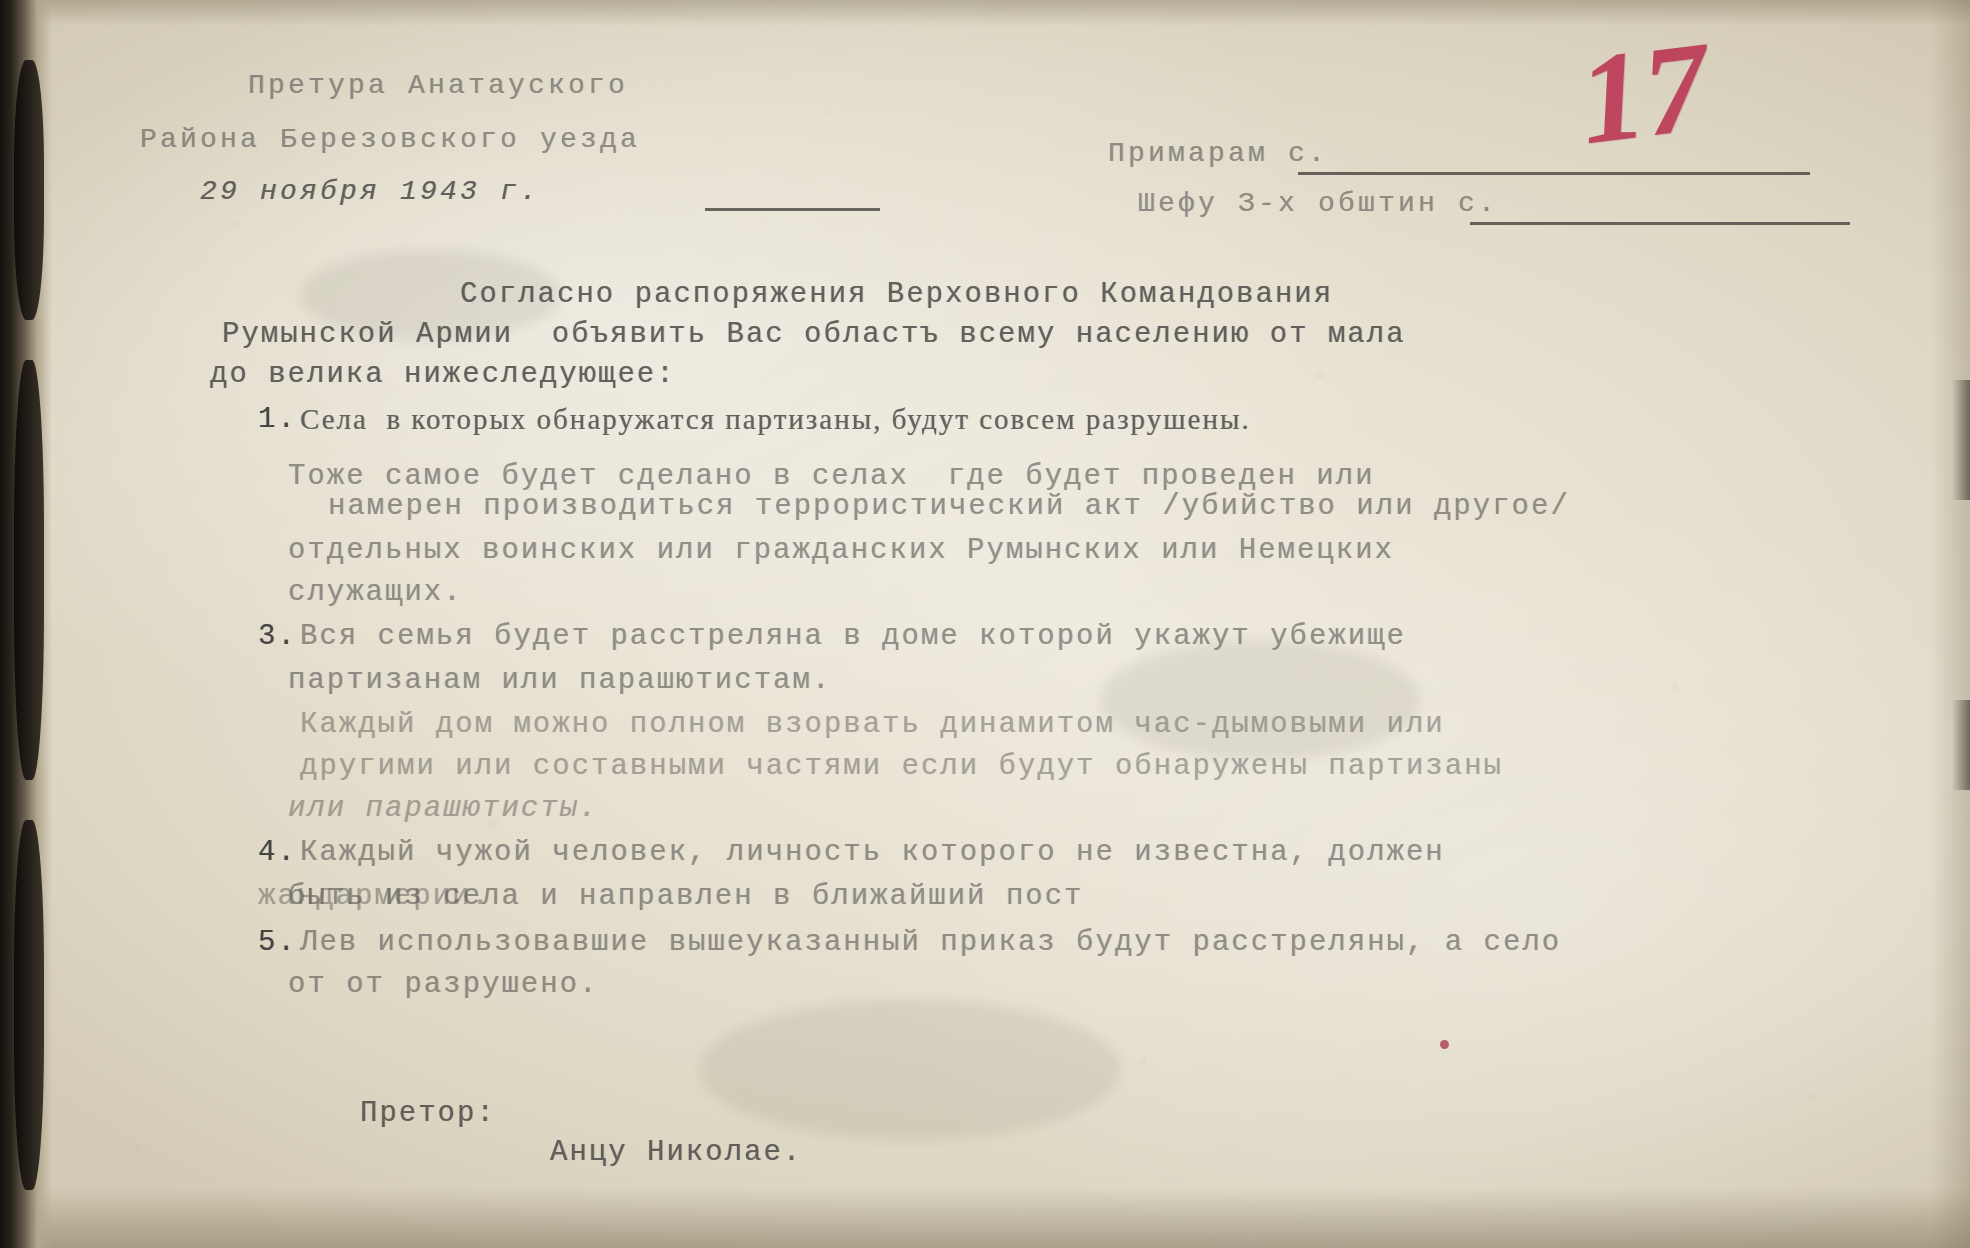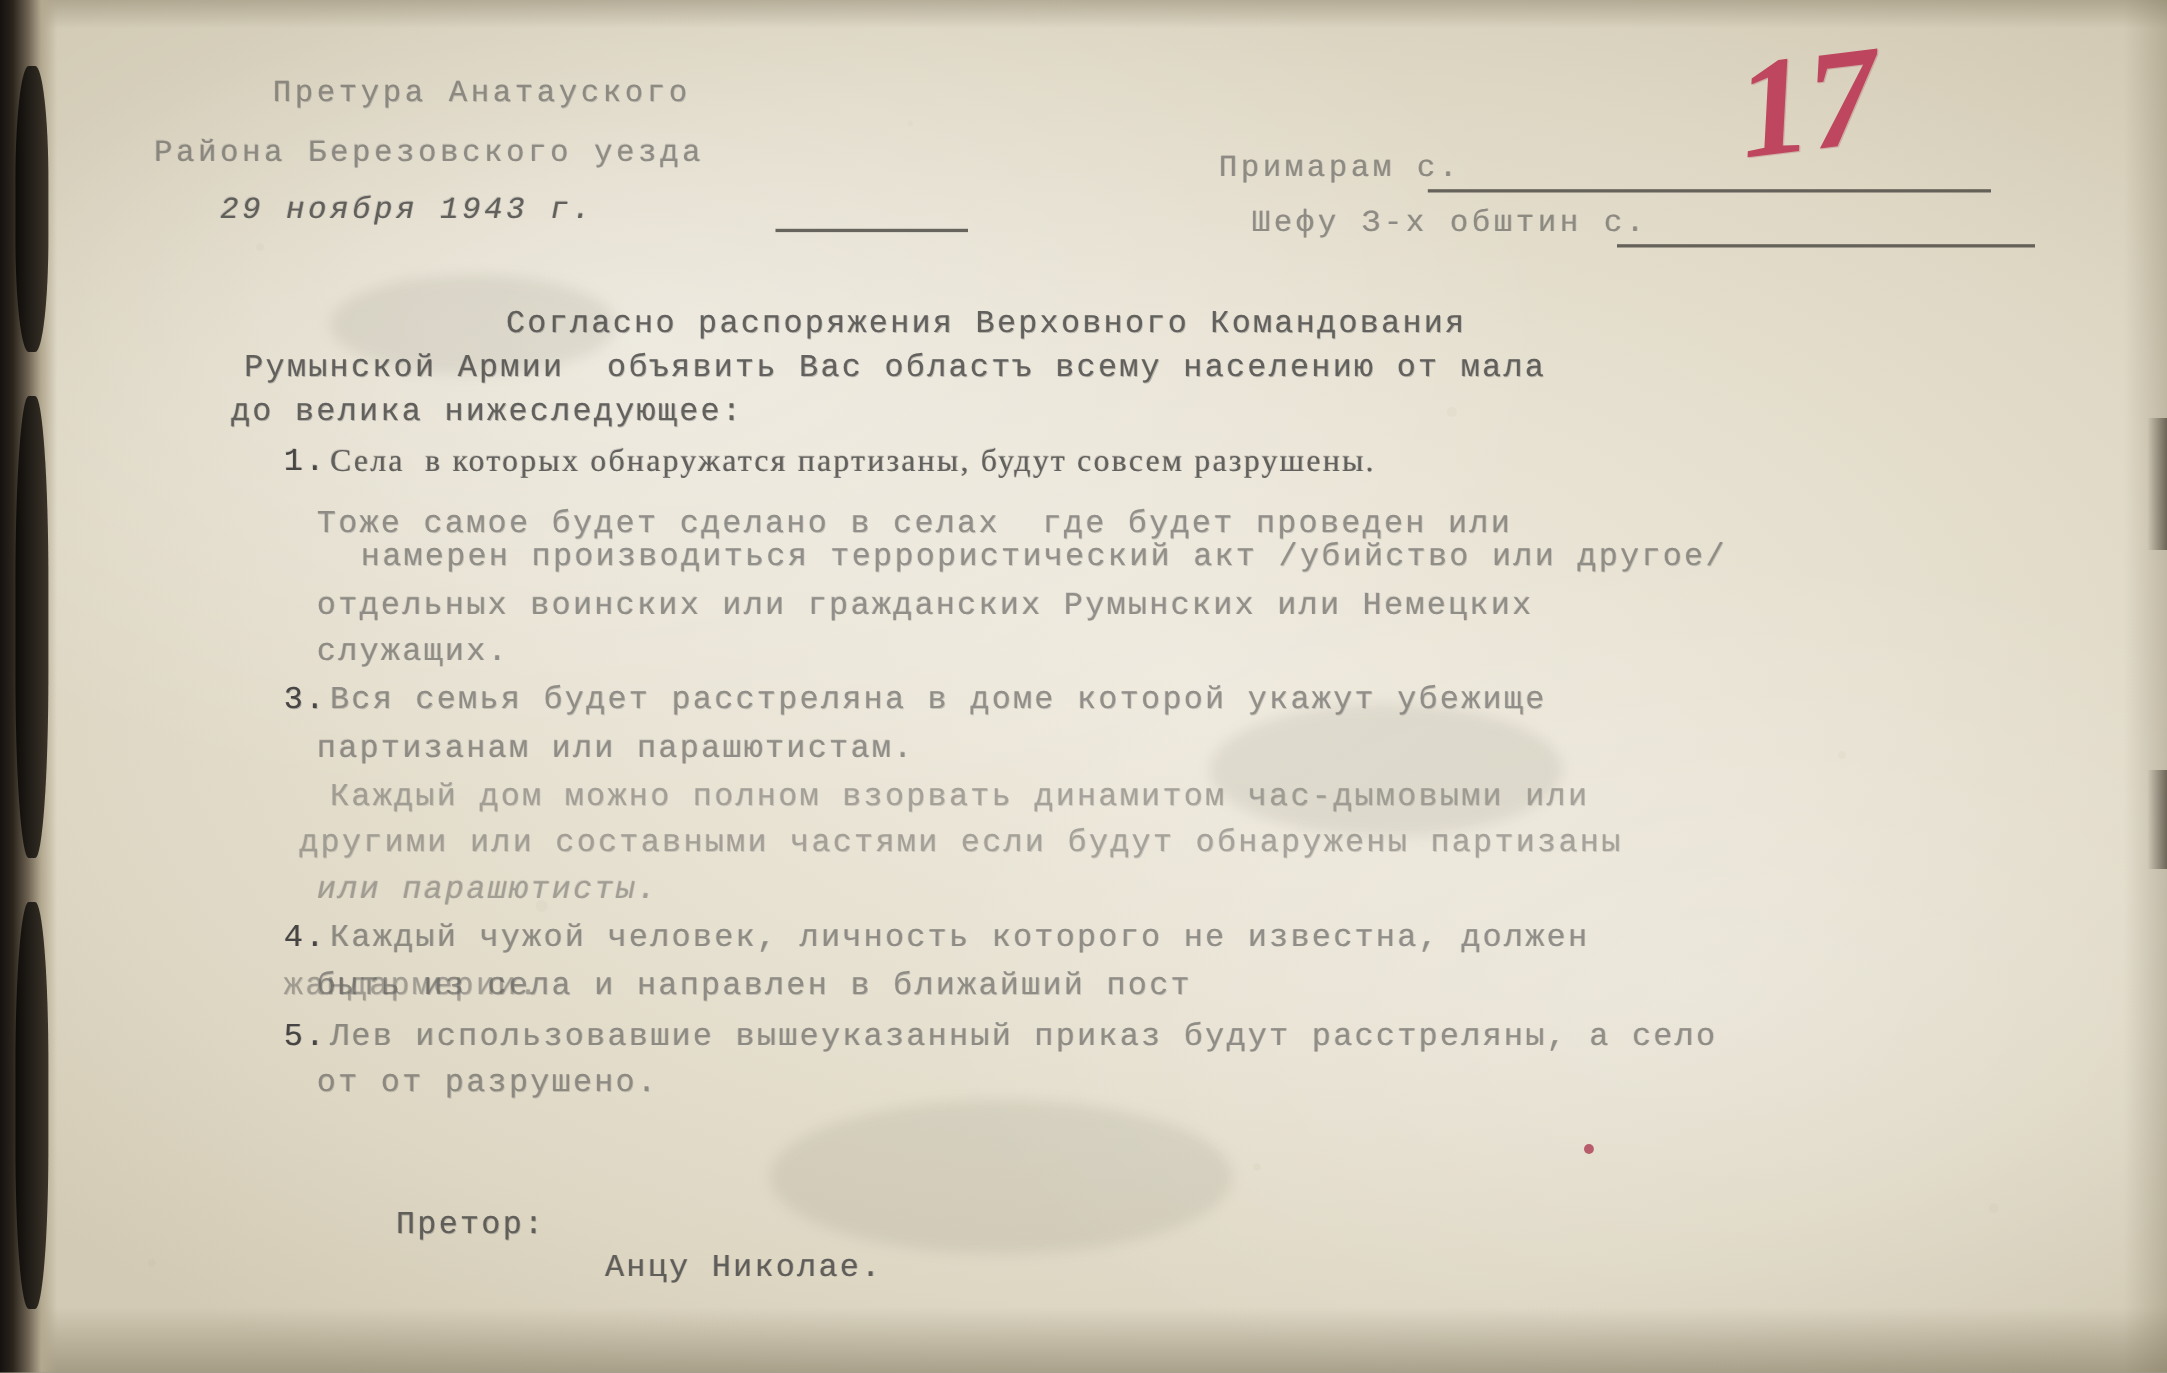--- a/index.html
+++ b/index.html
@@ -171,21 +171,21 @@
   <div class="typed" style="left:300px;top:405px;font-family:Liberation Serif, serif;">Села  в которых обнаружатся партизаны, будут совсем разрушены.</div>
   <div class="typed faint" style="left:288px;top:462px;">Тоже самое будет сделано в селах  где будет проведен или</div>
   <div class="typed faint" style="left:328px;top:492px;">намерен производиться террористический акт /убийство или другое/</div>
   <div class="typed faint" style="left:288px;top:536px;">отдельных воинских или гражданских Румынских или Немецких</div>
   <div class="typed faint" style="left:288px;top:578px;">служащих.</div>
 
   <div class="typed strong" style="left:258px;top:622px;">3.</div>
   <div class="typed faint" style="left:300px;top:622px;">Вся семья будет расстреляна в доме которой укажут убежище</div>
   <div class="typed faint" style="left:288px;top:666px;">партизанам или парашютистам.</div>
   <div class="typed fainter" style="left:300px;top:710px;">Каждый дом можно полном взорвать динамитом час-дымовыми или</div>
-  <div class="typed fainter" style="left:272px;top:752px;">другими или составными частями если будут обнаружены партизаны</div>
+  <div class="typed fainter" style="left:300px;top:752px;">другими или составными частями если будут обнаружены партизаны</div>
   <div class="typed fainter" style="left:288px;top:794px;font-style:italic;">или парашютисты.</div>
 
   <div class="typed strong" style="left:258px;top:838px;">4.</div>
   <div class="typed faint" style="left:300px;top:838px;">Каждый чужой человек, личность которого не известна, должен</div>
   <div class="typed faint" style="left:288px;top:882px;">быть из села и направлен в ближайший пост</div>
   <div class="typed fainter" style="left:258px;top:882px;width:0;">жандармерии.</div>
 
   <div class="typed strong" style="left:258px;top:928px;">5.</div>
   <div class="typed faint" style="left:300px;top:928px;">Лев использовавшие вышеуказанный приказ будут расстреляны, а село</div>
   <div class="typed faint" style="left:288px;top:970px;">от от разрушено.</div>

